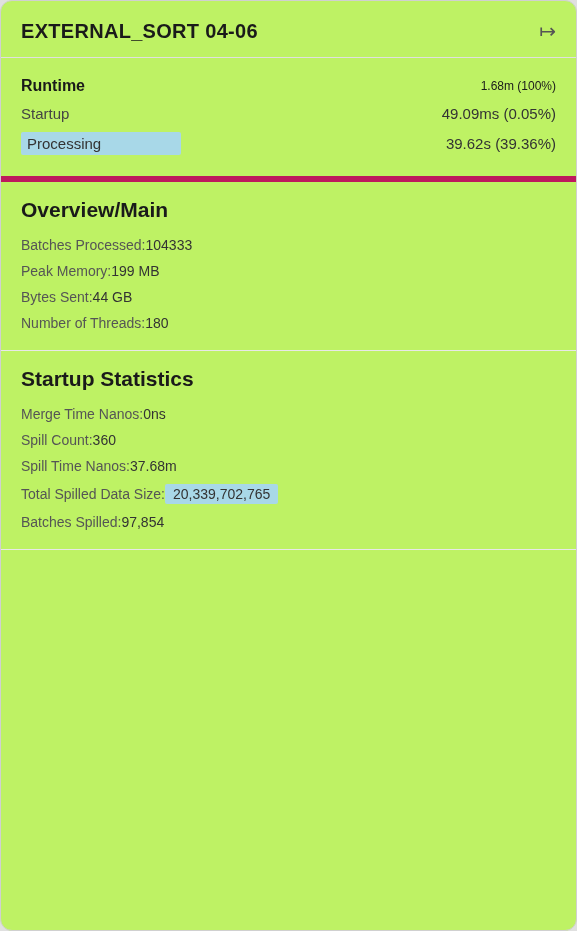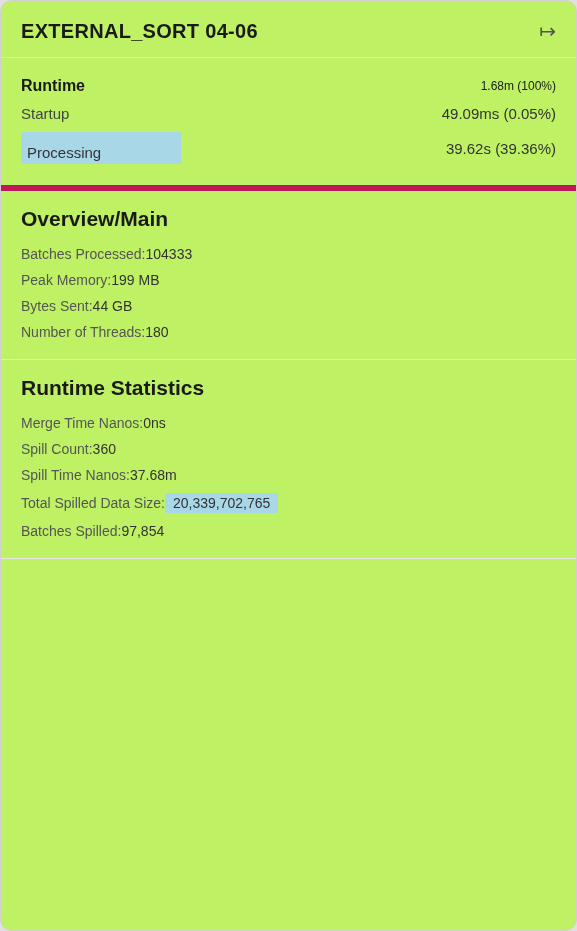--- a/index.html
+++ b/index.html
@@ -88,21 +88,21 @@
     
     .row-highlighted {
       display: flex;
       justify-content: space-between;
       align-items: center;
       padding: 5px 0;
     }
 
     .label-highlight {
       background-color: #a8d8e8;
-      padding: 12px 10px 3px 6px;
+      padding: 3px 10px 3px 6px;
       border-radius: 2px;
       font-size: 15px;
       color: #333;
       min-width: 160px;
     }
 
     
     .section-header {
       font-size: 21px;
       font-weight: 700;
@@ -176,21 +176,21 @@
       <span class="stats-label">Bytes Sent:</span>
       <span class="stats-value">44 GB</span>
     </div>
     <div class="stats-row">
       <span class="stats-label">Number of Threads:</span>
       <span class="stats-value">180</span>
     </div>
   </div>
 
   <div class="stats-section">
-    <div class="section-header">Runtime Statistics</div>
+    <div class="section-header">Startup Statistics</div>
     <div class="stats-row">
       <span class="stats-label">Merge Time Nanos:</span>
       <span class="stats-value">0ns</span>
     </div>
     <div class="stats-row">
       <span class="stats-label">Spill Count:</span>
       <span class="stats-value">360</span>
     </div>
     <div class="stats-row">
       <span class="stats-label">Spill Time Nanos:</span>

